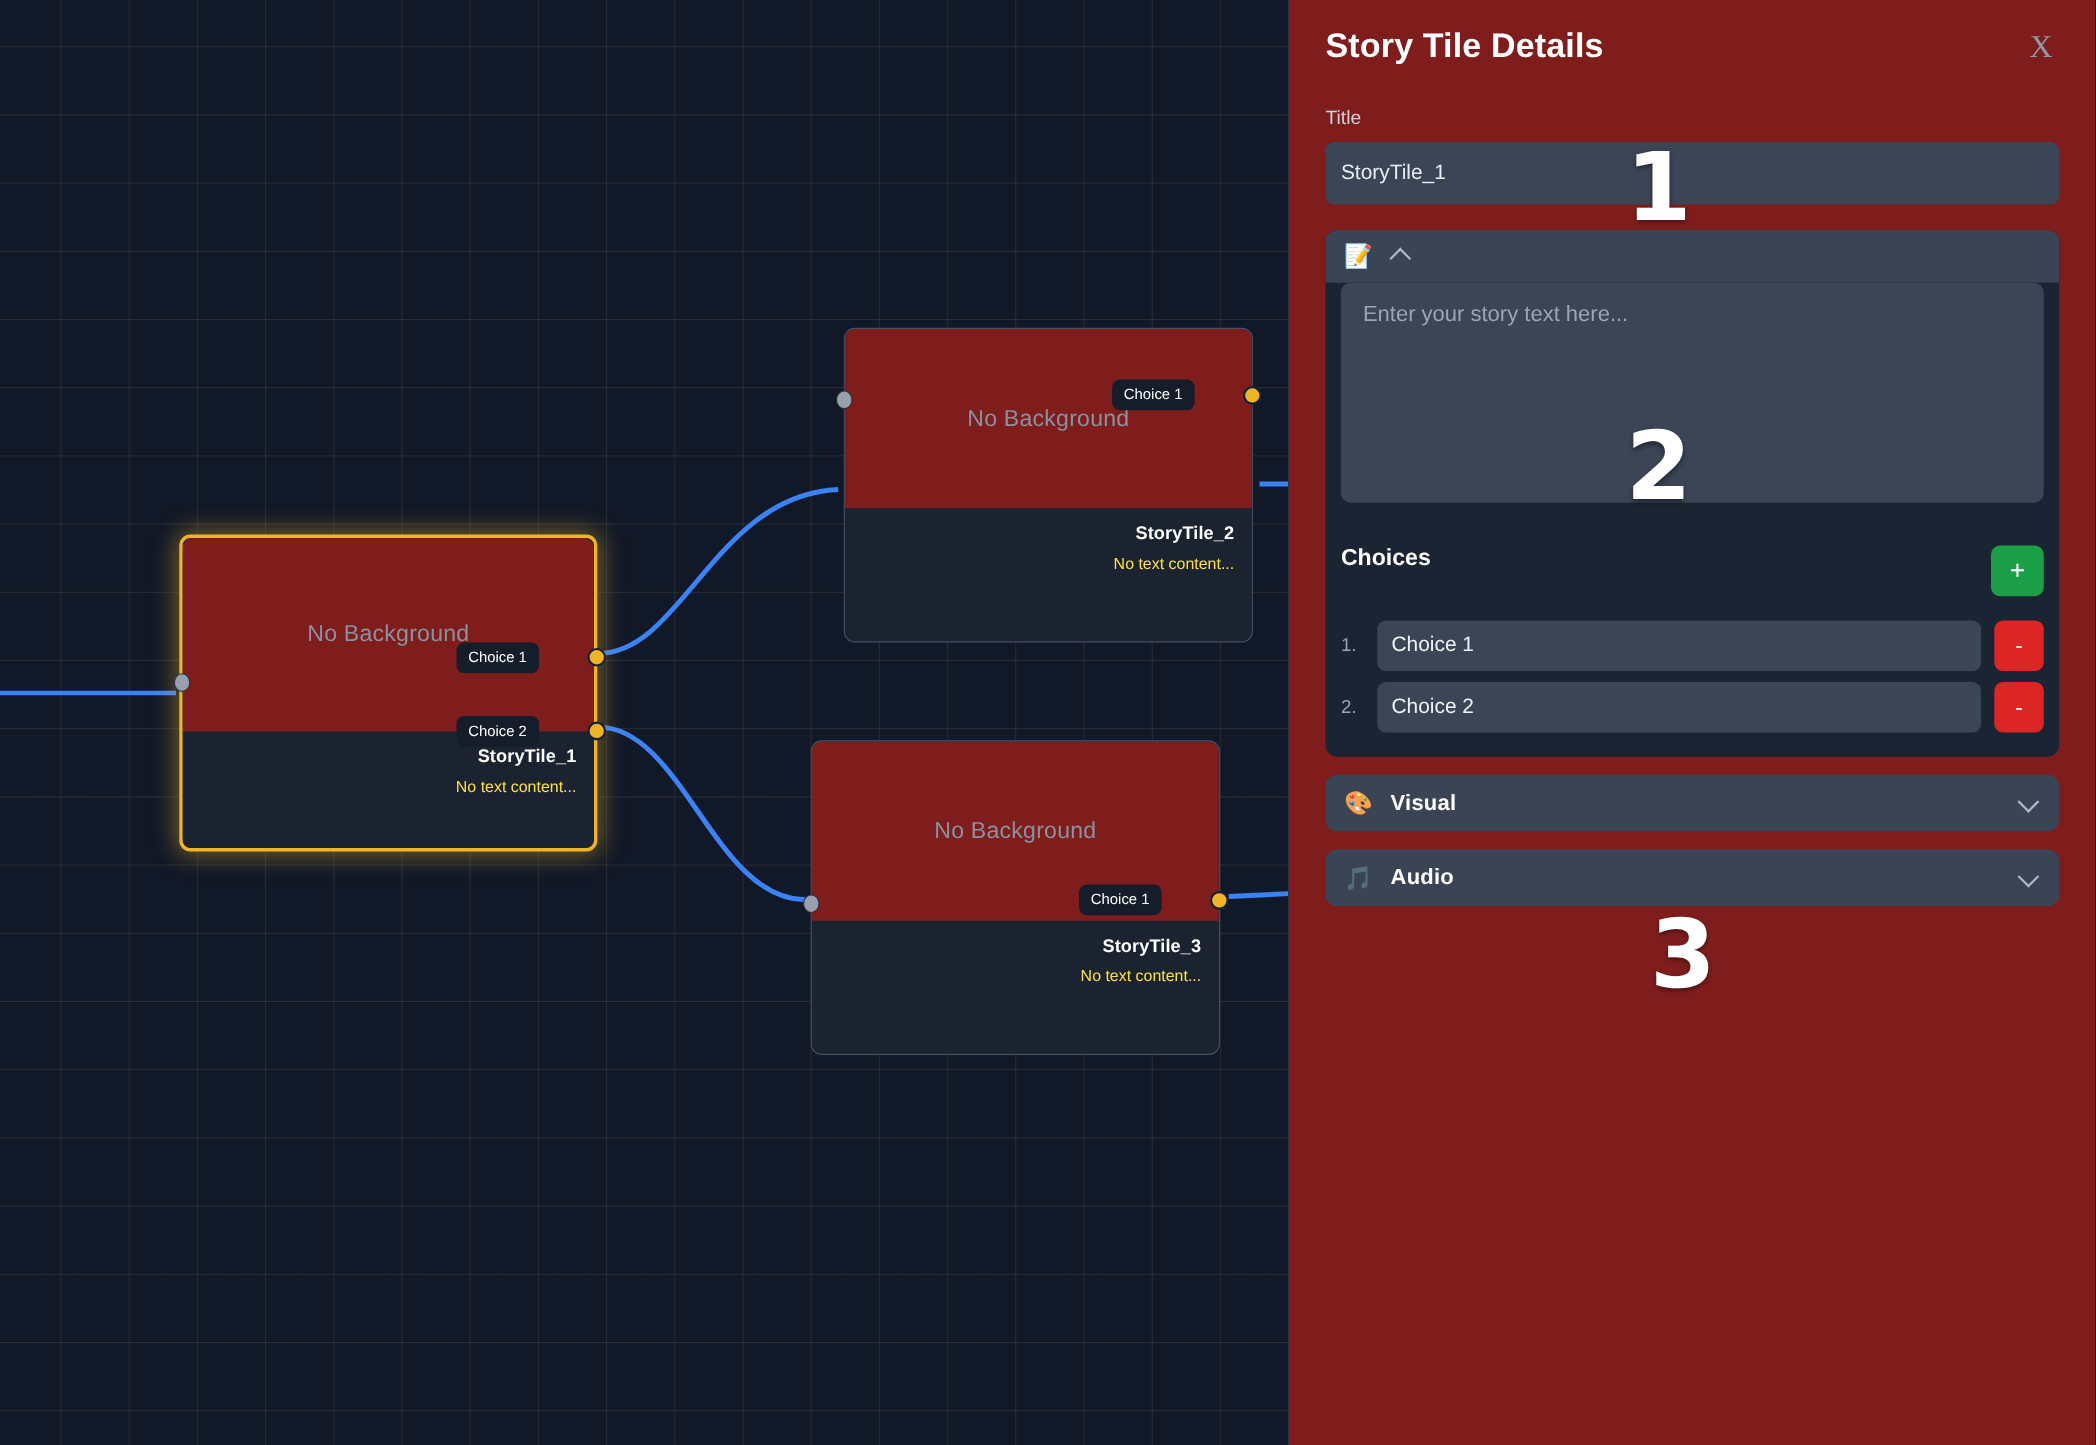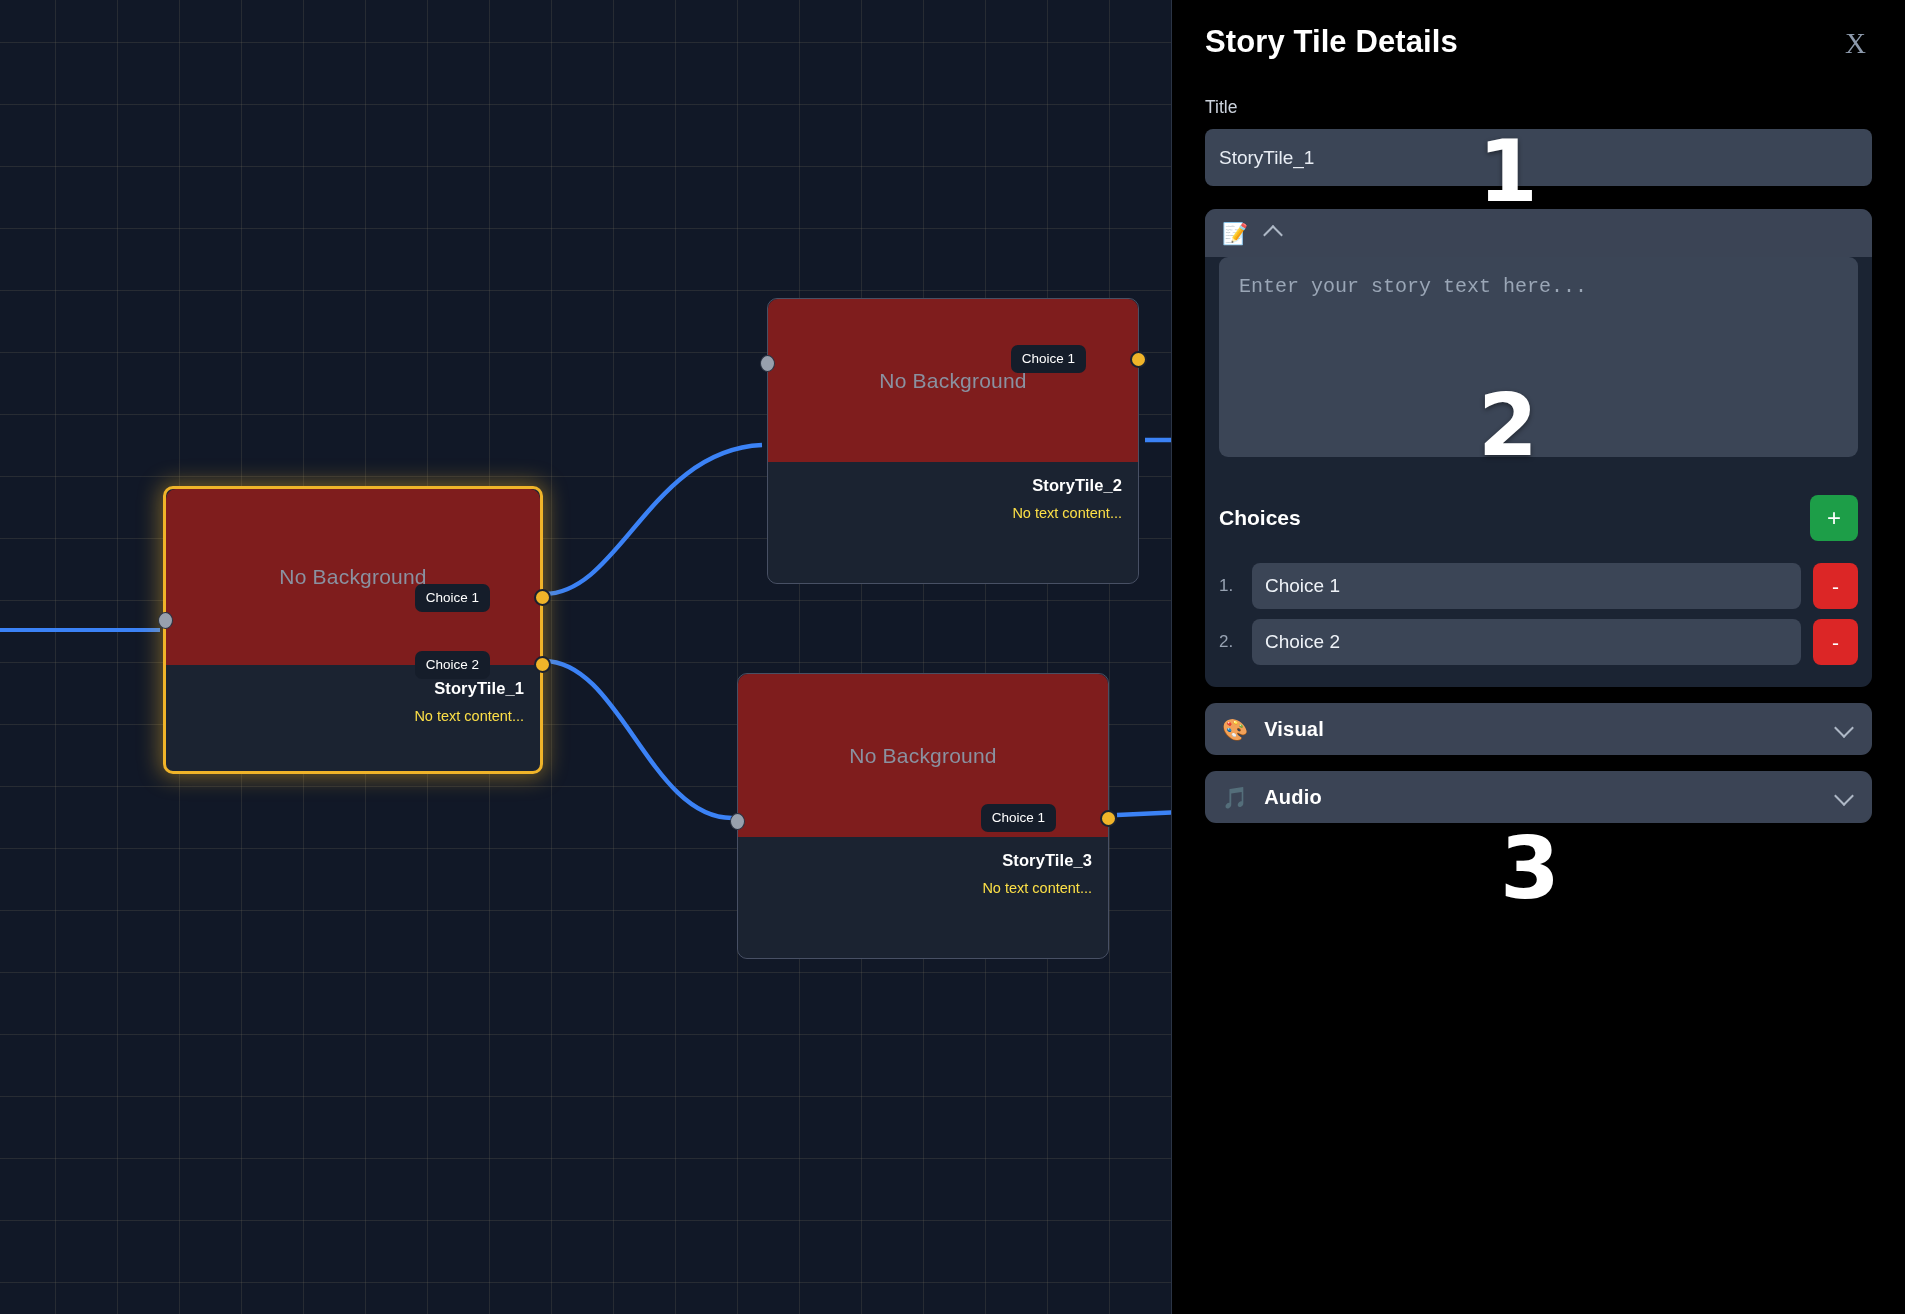--- a/index.html
+++ b/index.html
@@ -77,21 +77,21 @@
     font-size: 13.5px;
     padding: 6px 11px 7px 11px;
     border-radius: 7px;
     white-space: nowrap;
   }
 
   
   #panel {
     position: absolute; right: 0; top: 0;
     width: 734px; height: 1314px;
-    background: #000000;
+    background: #7f1d1d;
     border-left: 1px solid #2b3445;
     padding: 0 33px;
   }
   .panel-head {
     display: flex; align-items: flex-start; justify-content: space-between;
     padding-top: 24px;
   }
   .panel-title {
     color: #ffffff; font-size: 31px; font-weight: bold; letter-spacing: .1px;
   }
@@ -137,28 +137,28 @@
   }
   .chev.down::before { transform: rotate(45deg); top: 1px; }
 
   .section-body { padding: 0 14px 22px 14px; }
   .body-label { color: #ffffff; font-size: 19px; font-weight: bold; padding: 22px 0 14px 0; }
   .story-area {
     width: 100%; height: 200px;
     background: #3b4556;
     border: none; border-radius: 9px;
     color: #e8edf4; font-size: 20px;
-    font-family: Liberation Mono, monospace;
+    font-family: Liberation Sans, sans-serif;
     padding: 18px 20px;
     resize: none; outline: none;
   }
   .story-area::placeholder { color: #9aa6b6; }
 
   .choices-head {
-    display: flex; align-items: center; justify-content: space-between;
+    display: flex; align-items: flex-start; justify-content: space-between;
     padding: 34px 0 12px 0;
   }
   .choices-title { color: #ffffff; font-size: 21px; font-weight: bold; }
   .btn-add {
     width: 48px; height: 46px; border-radius: 8px;
     background: #1d9e48; border: none; color: #ffffff;
     font-size: 24px; line-height: 1; cursor: pointer;
     font-family: "Liberation Sans", sans-serif;
   }
   .choice-row { display: flex; align-items: center; margin-top: 10px; }

